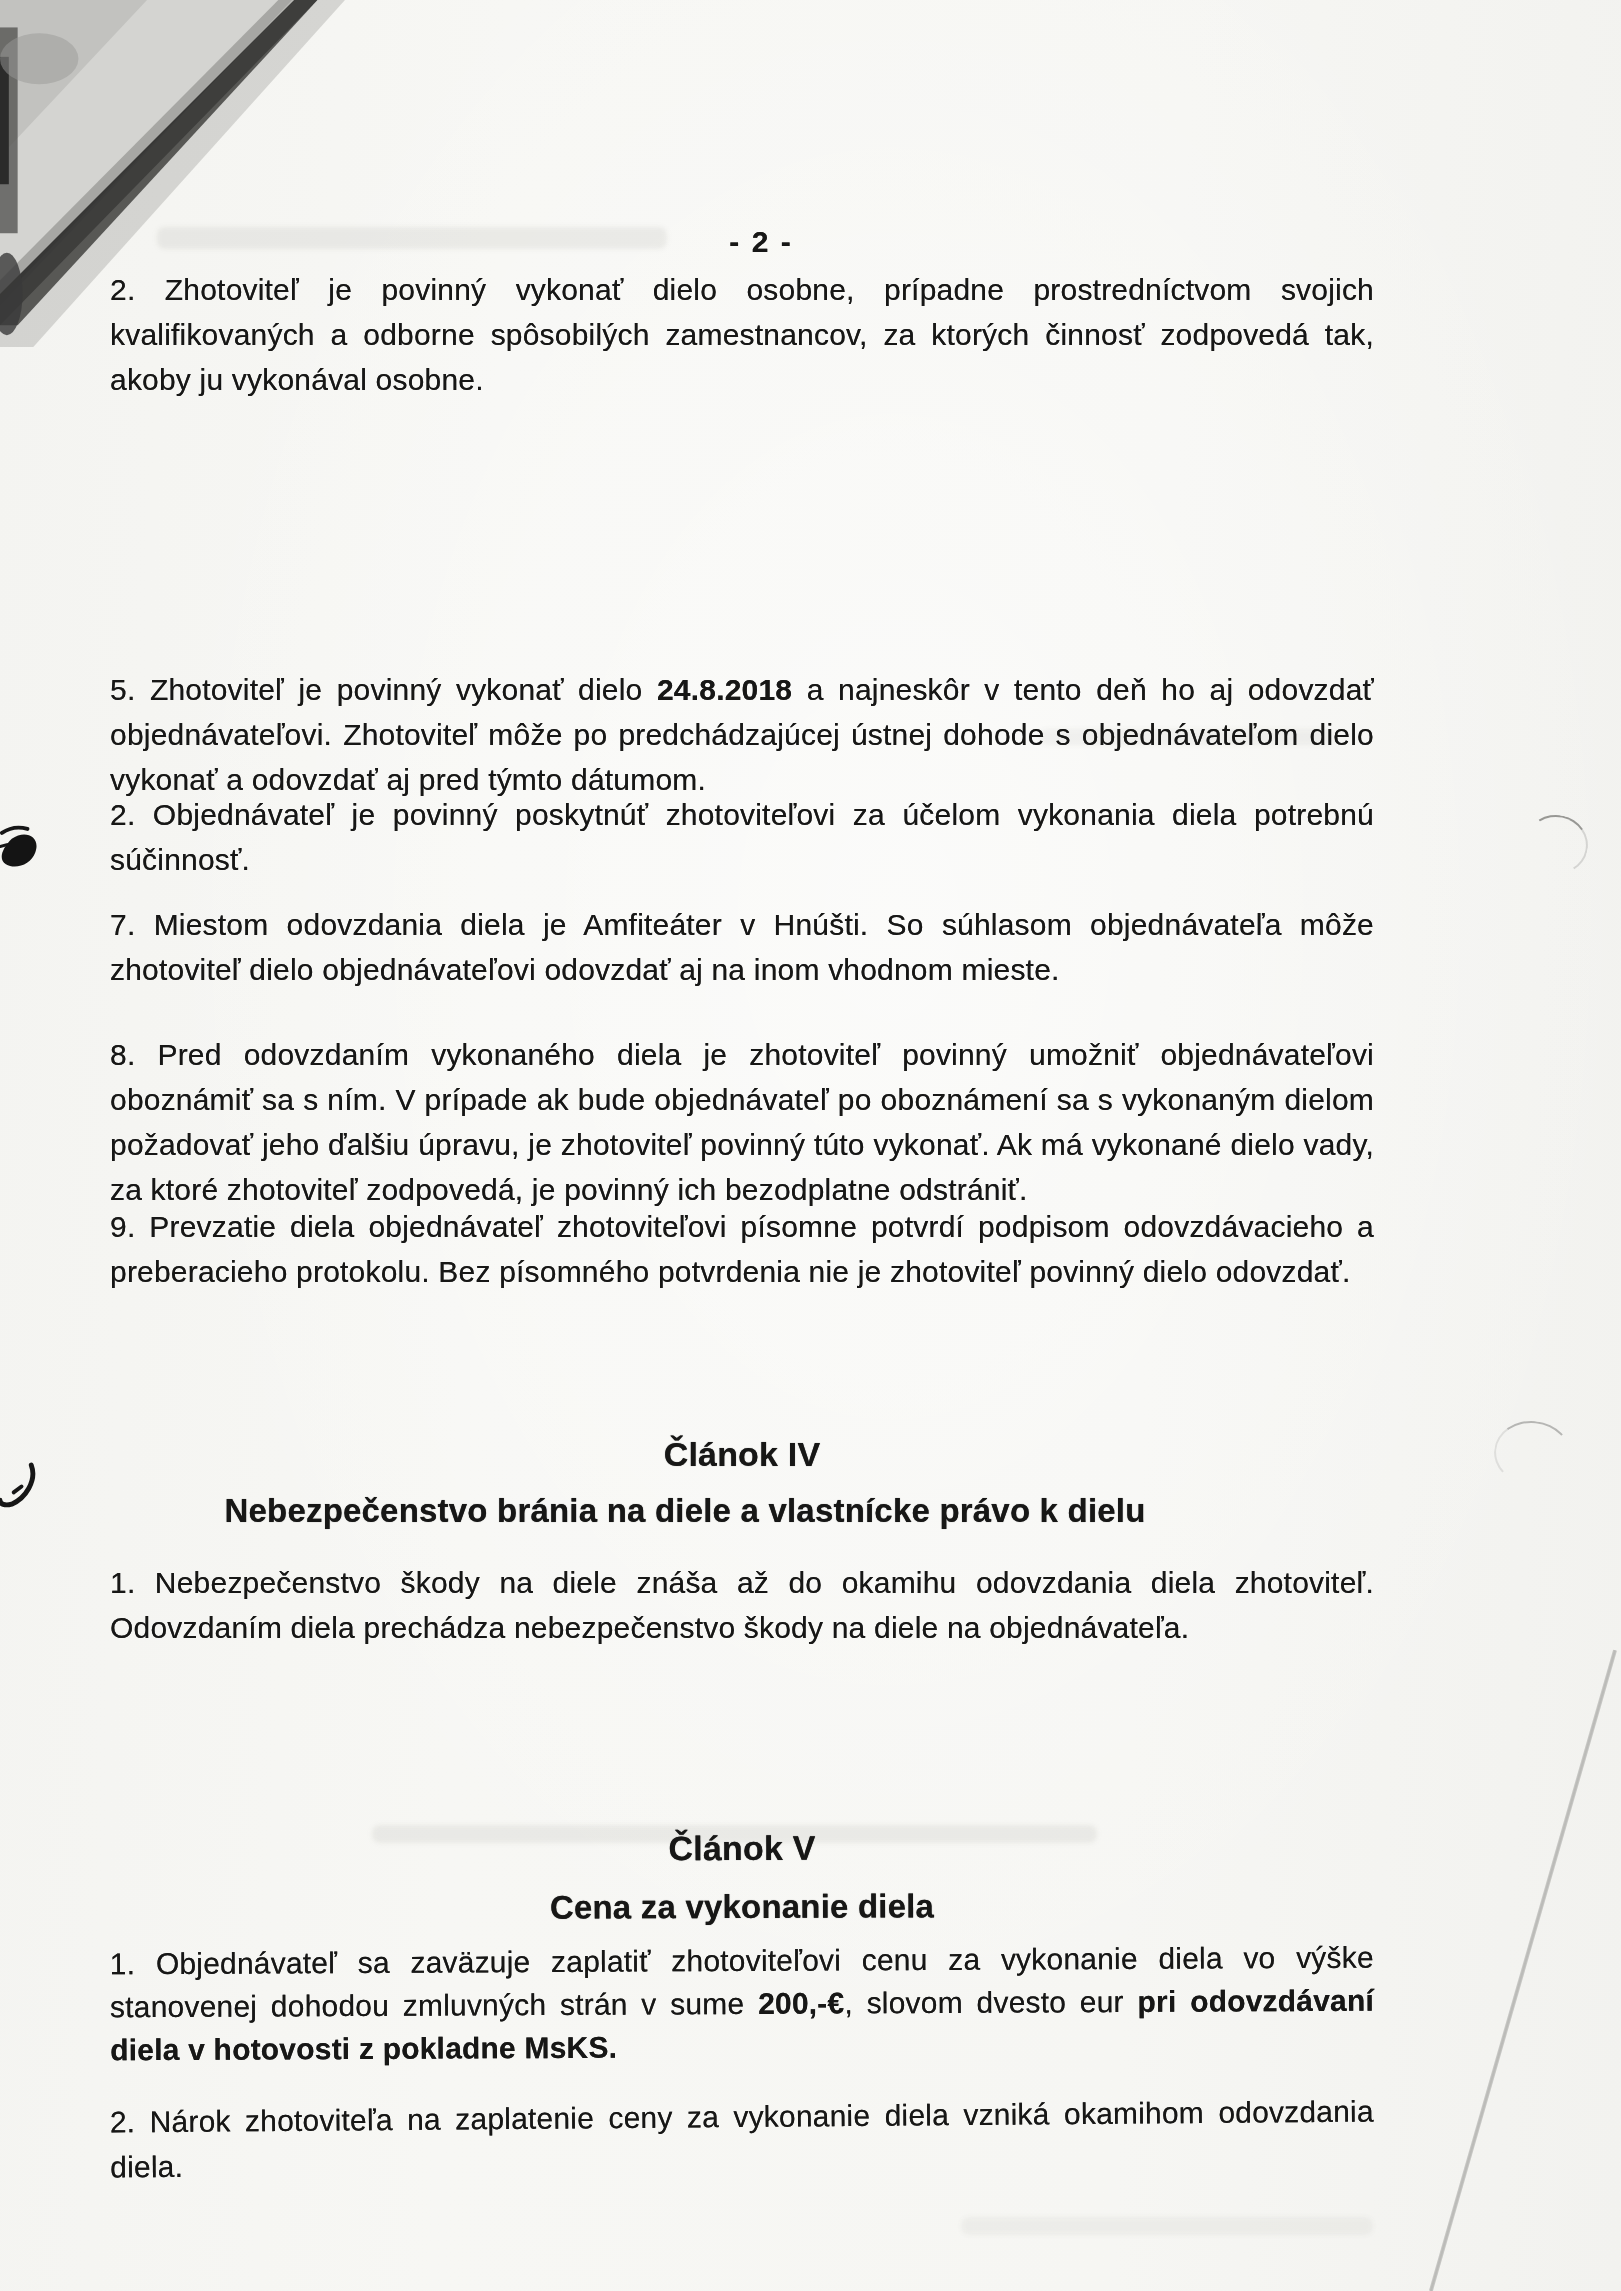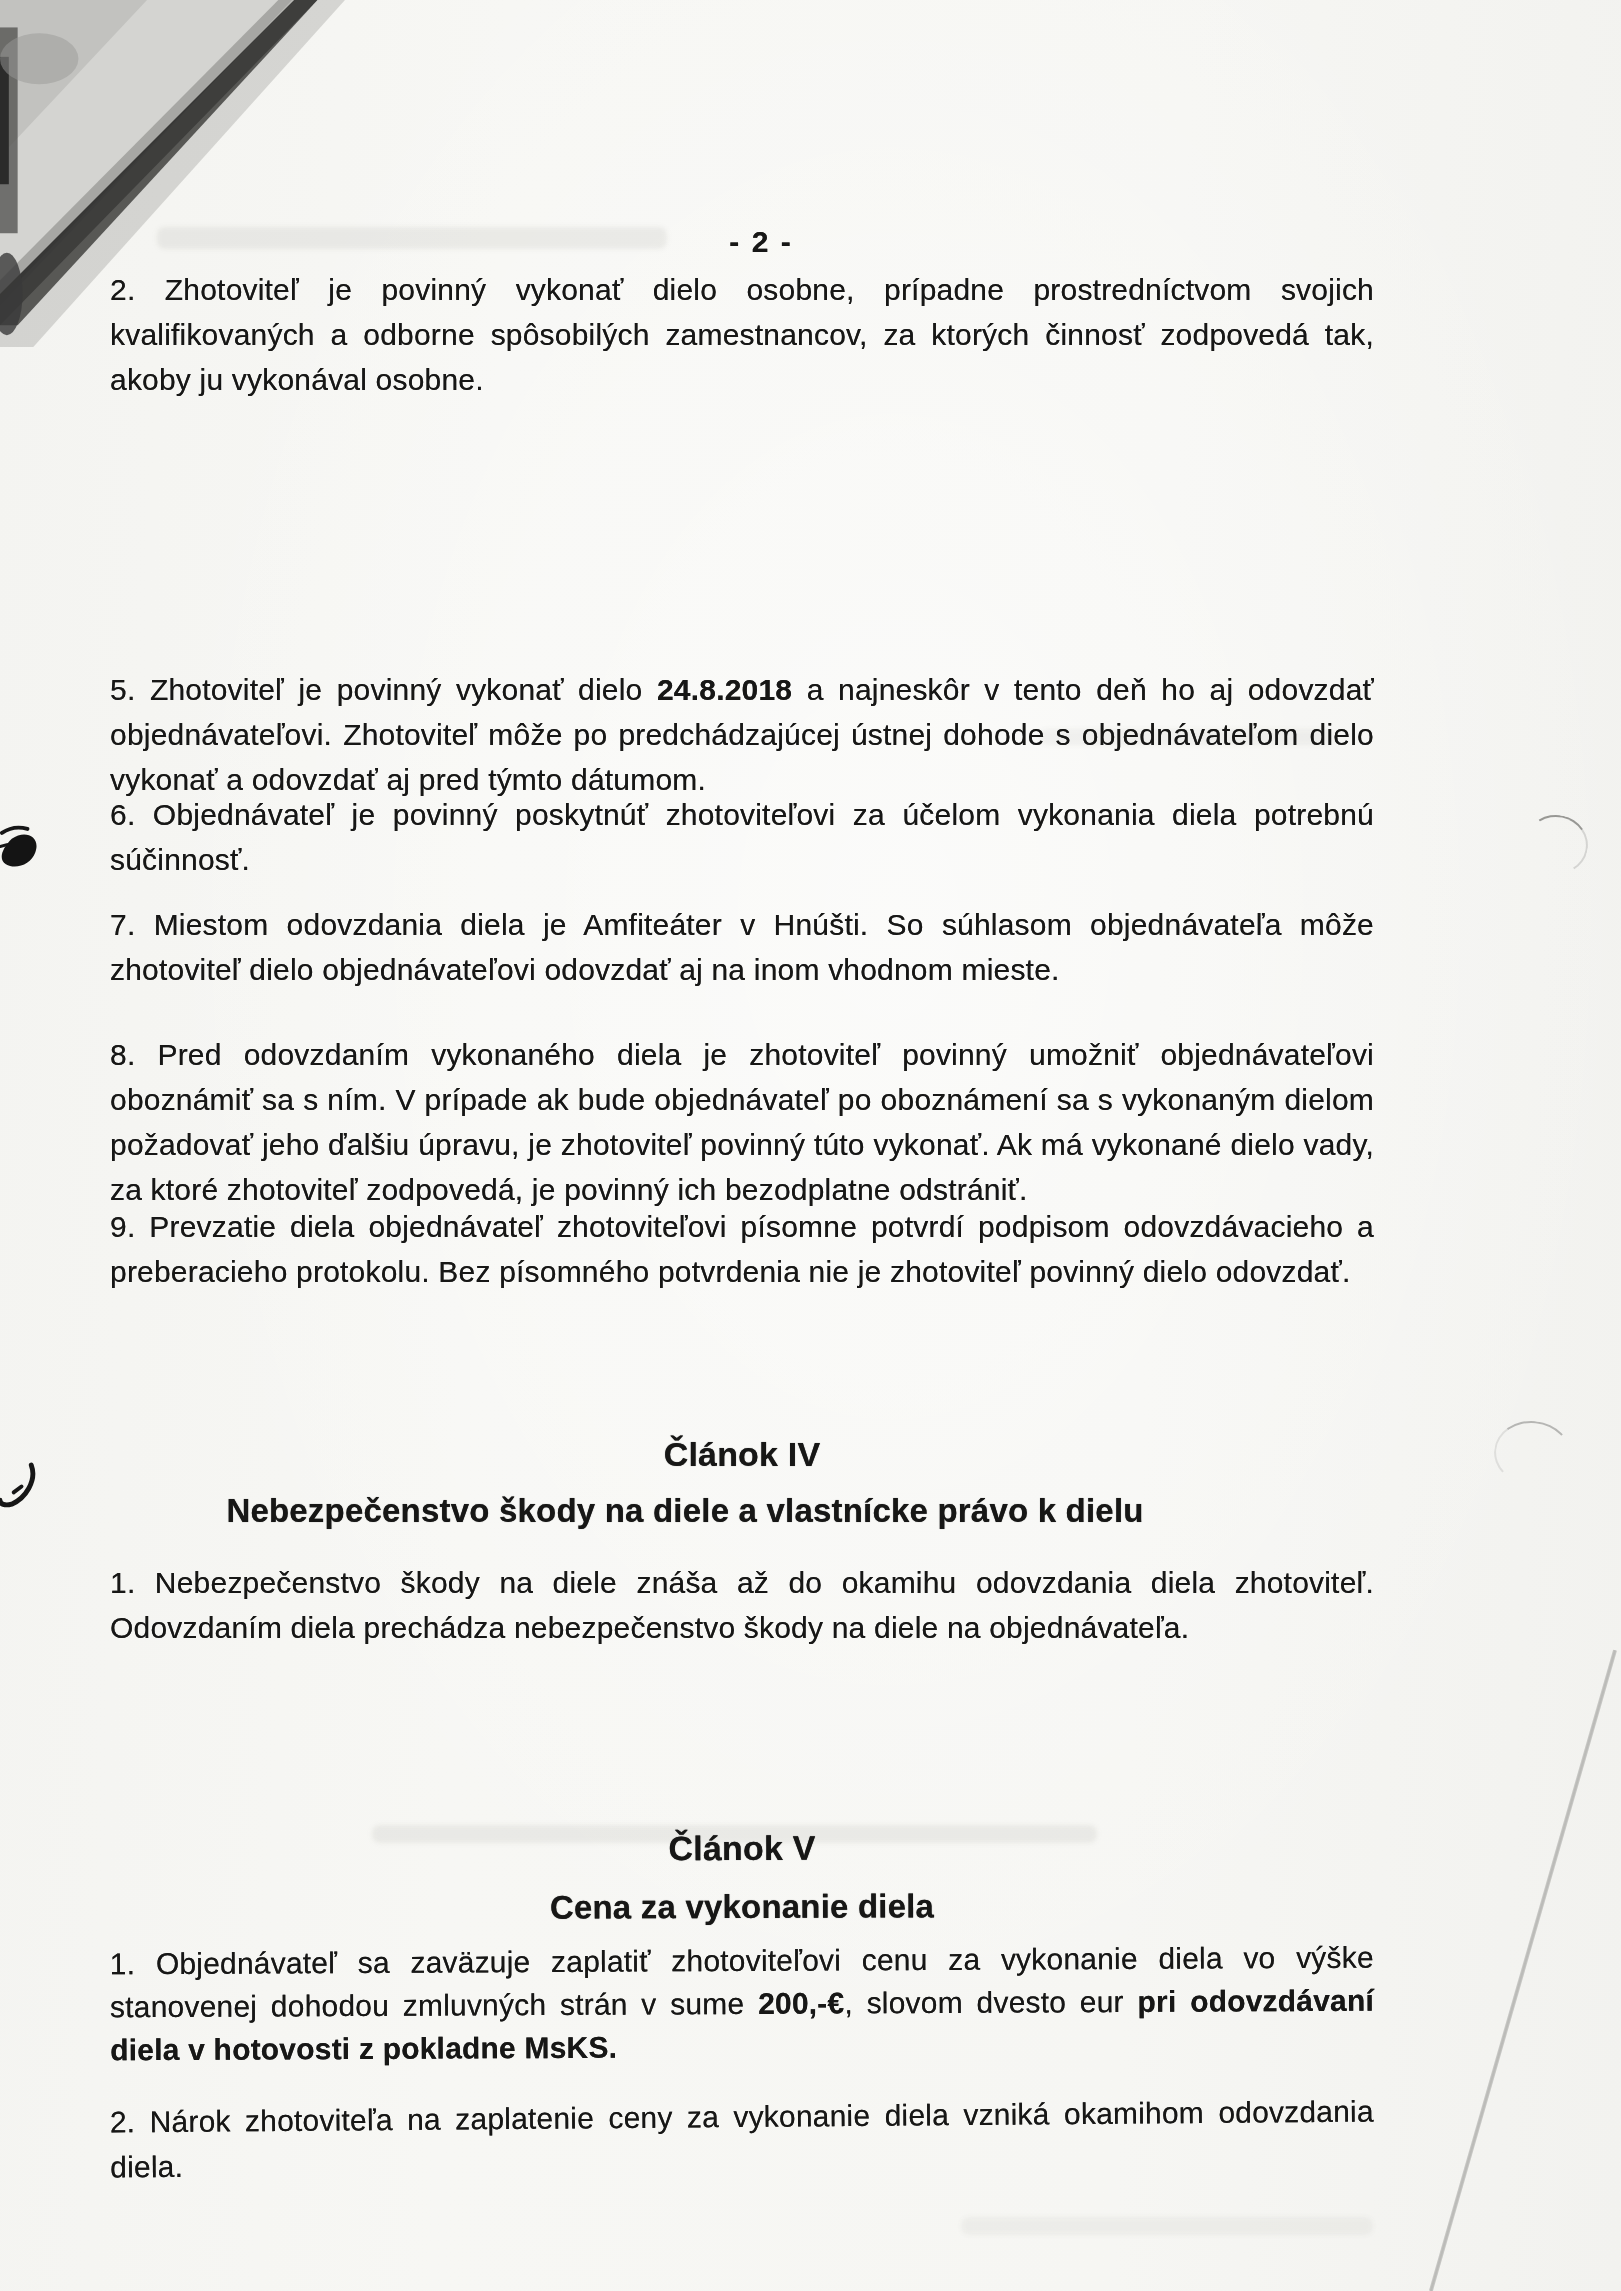--- a/index.html
+++ b/index.html
@@ -113,27 +113,27 @@
   <div class="ghost" style="left:1039px;top:729px;width:294px;height:15.7px;opacity:.7;"></div>
   <div class="ghost" style="left:372px;top:1825px;width:725px;height:17.6px;"></div>
   <div class="ghost" style="left:961px;top:2217px;width:412px;height:17.6px;opacity:.7;"></div>
 
   <p class="page-label" style="top:225px;">- 2 -</p>
 
   <p class="para" style="top:267px;">2.  Zhotoviteľ je povinný vykonať dielo osobne, prípadne prostredníctvom svojich kvalifikovaných a odborne spôsobilých zamestnancov, za ktorých činnosť zodpovedá tak, akoby ju vykonával osobne.</p>
 
   <p class="para" style="top:643px;margin-top:24px;"><span>5. Zhotoviteľ je povinný vykonať dielo </span><span class="b">24.8.2018</span><span> a najneskôr v tento deň ho aj odovzdať objednávateľovi. Zhotoviteľ môže po predchádzajúcej ústnej dohode s objednávateľom dielo vykonať a odovzdať aj pred týmto dátumom.</span></p>
 
-  <p class="para" style="top:792px;">6. Objednávateľ je povinný poskytnúť zhotoviteľovi za účelom vykonania diela potrebnú súčinnosť.</p>
+  <p class="para" style="top:792px;">2. Objednávateľ je povinný poskytnúť zhotoviteľovi za účelom vykonania diela potrebnú súčinnosť.</p>
   <p class="para" style="top:902px;">7. Miestom odovzdania diela je Amfiteáter v Hnúšti. So súhlasom  objednávateľa môže zhotoviteľ dielo objednávateľovi odovzdať aj na inom vhodnom mieste.</p>
   <p class="para" style="top:1032px;">8. Pred odovzdaním vykonaného diela je zhotoviteľ povinný umožniť objednávateľovi oboznámiť sa s ním. V prípade ak bude objednávateľ po oboznámení sa s vykonaným dielom požadovať jeho ďalšiu úpravu, je zhotoviteľ povinný túto vykonať. Ak má vykonané dielo vady, za ktoré zhotoviteľ zodpovedá, je povinný ich bezodplatne odstrániť.</p>
   <p class="para" style="top:1204px;">9. Prevzatie diela objednávateľ zhotoviteľovi písomne potvrdí podpisom odovzdávacieho a preberacieho protokolu. Bez písomného potvrdenia nie je zhotoviteľ povinný dielo odovzdať.</p>
 
   <h2 class="heading" style="top:1435px;">Článok IV</h2>
-  <h3 class="heading" style="top:1492px;left:53px;font-size:33px;">Nebezpečenstvo škody na diele a vlastnícke právo k dielu</h3>
+  <h3 class="heading" style="top:1492px;left:53px;font-size:33px;">Nebezpečenstvo bránia na diele a vlastnícke právo k dielu</h3>
   <p class="para" style="top:1560px;">1.  Nebezpečenstvo škody na diele znáša až do okamihu odovzdania diela zhotoviteľ. Odovzdaním diela prechádza nebezpečenstvo škody na diele na objednávateľa.</p>
 
   <h2 class="heading" style="top:1829px;transform:rotate(-.2deg);">Článok V</h2>
   <h3 class="heading" style="top:1888px;font-size:33px;transform:rotate(-.2deg);">Cena za vykonanie diela</h3>
 
   <p class="para" style="top:1939px;line-height:43px;transform:rotate(-.3deg);"><span>1.  Objednávateľ sa zaväzuje zaplatiť zhotoviteľovi cenu za vykonanie diela vo výške  stanovenej dohodou zmluvných strán v sume </span><span class="b">200,-€</span><span>, slovom dvesto eur </span><span class="b">pri odovzdávaní diela v hotovosti z pokladne MsKS.</span></p>
 
   <p class="para" style="top:2094px;transform:rotate(-.5deg);">2.  Nárok zhotoviteľa na zaplatenie ceny za vykonanie diela vzniká okamihom odovzdania diela.</p>
 
 </div>

